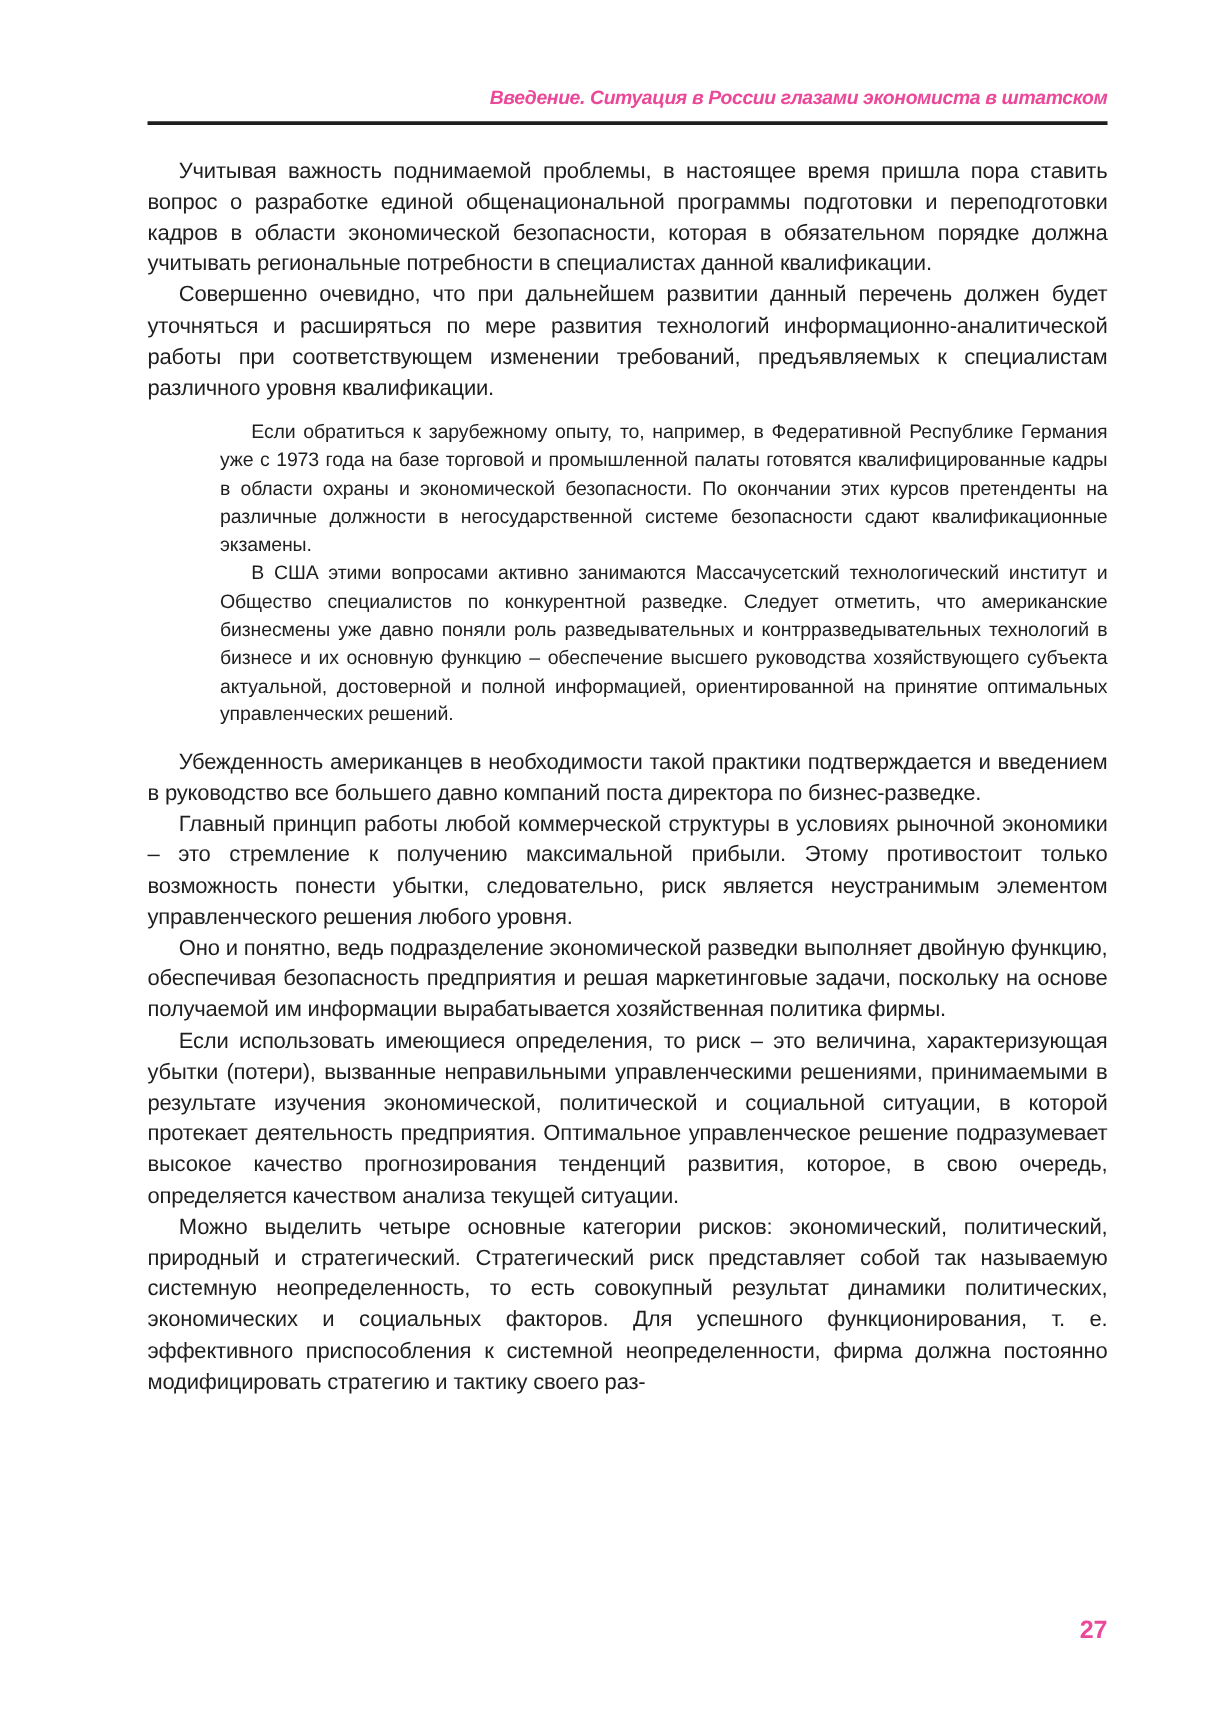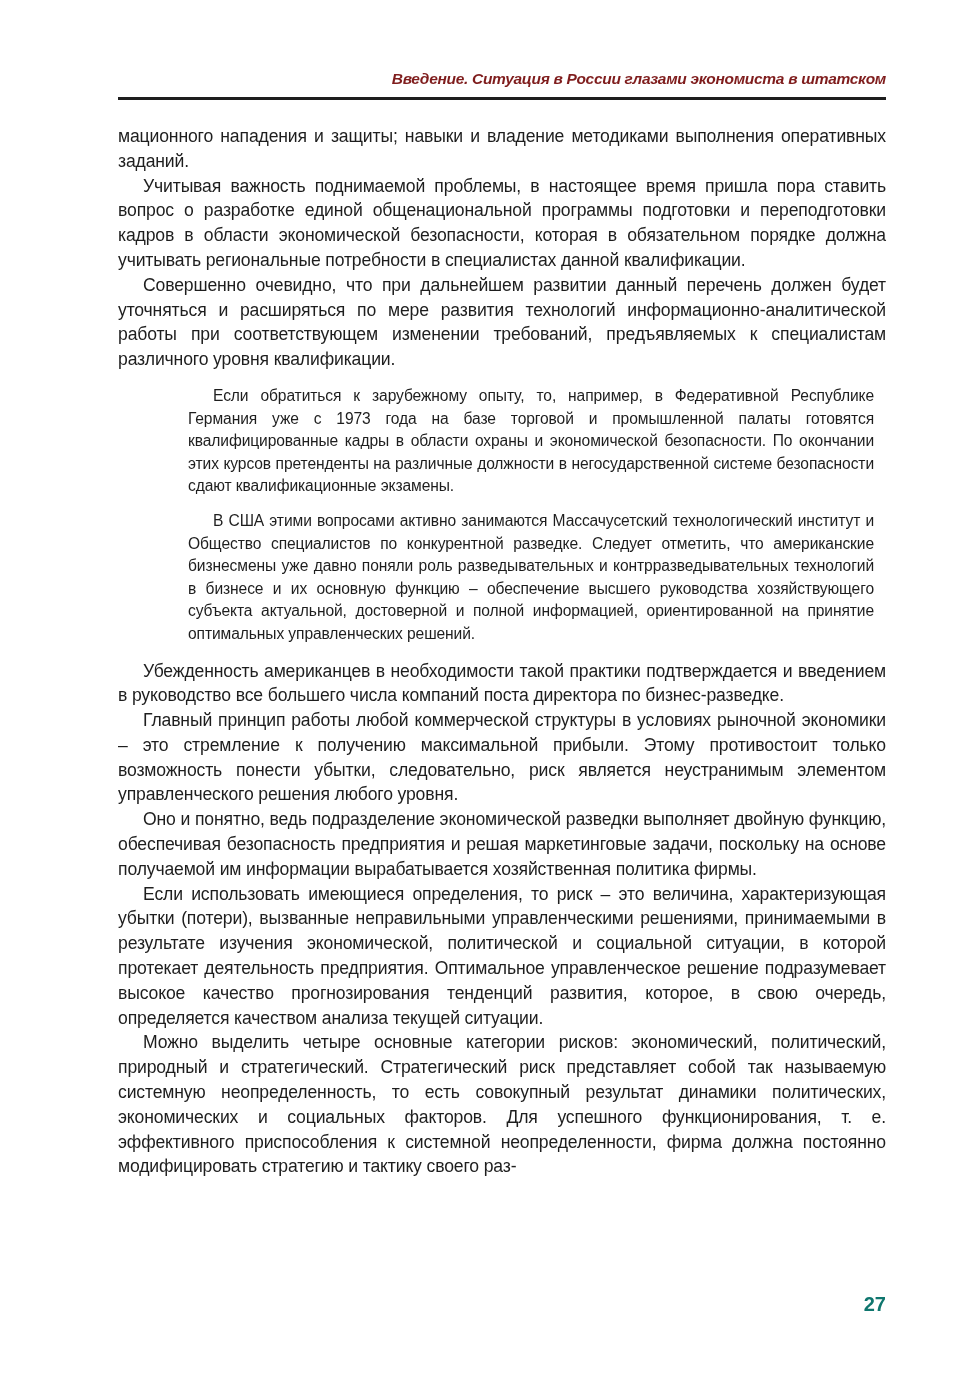--- a/index.html
+++ b/index.html
@@ -5,63 +5,62 @@
   html, body { margin: 0; padding: 0; background: #ffffff; }
   body { width: 974px; height: 1388px; position: relative; overflow: hidden; }
   .page {
     position: absolute; left: 118px; top: 0; width: 768px;
     color: #1e1e1e;
     font-family: "Liberation Sans", "DejaVu Sans", sans-serif;
   }
   .running-head {
     position: absolute; top: 70px; right: 0;
     font-style: italic; font-weight: bold; font-size: 15.5px;
-    letter-spacing: -0.3px; color: #7f1d1d;
+    letter-spacing: -0.3px; color: #ec4899;
     white-space: nowrap;
   }
   .head-rule {
     position: absolute; top: 97px; left: 0; width: 768px; height: 3px;
     background: #1e1e1e;
   }
   .body-text {
     position: absolute; top: 124px; left: 0; width: 768px;
     font-size: 17.6px; line-height: 24.8px;
     text-align: justify; letter-spacing: -0.15px;
   }
   .body-text p { margin: 0; text-indent: 25px; }
   .body-text p.cont { text-indent: 0; }
   .inset {
     margin: 13px 0 13px 58px;
     font-size: 15.6px; line-height: 22.6px; letter-spacing: -0.1px;
     text-align: justify;
   }
-  .inset p { margin: 12px; text-indent: 25px; }
+  .inset p { margin: 0; text-indent: 25px; }
   .folio {
     position: absolute; top: 1293px; right: 0;
-    font-weight: bold; font-size: 20px; color: #0f766e;
+    font-weight: bold; font-size: 20px; color: #ec4899;
   }
 </style>
 </head>
 <body>
 
 <div class="page">
   <div class="running-head">Введение.  Ситуация в России глазами экономиста в штатском</div>
   <div class="head-rule"></div>
 
   <div class="body-text">
-    <p class="cont">мационного нападения и защиты; навыки и владение методиками выполнения оперативных заданий.</p>
     <p>Учитывая важность поднимаемой проблемы, в настоящее время пришла пора ставить вопрос о разработке единой общенациональной программы подготовки и переподготовки кадров в области экономической безопасности, которая в обязательном порядке должна учитывать региональные потребности в специалистах данной квалификации.</p>
     <p>Совершенно очевидно, что при дальнейшем развитии данный перечень должен будет уточняться и расширяться по мере развития технологий информационно-аналитической работы при соответствующем изменении требований, предъявляемых к специалистам различного уровня квалификации.</p>
 
     <div class="inset">
       <p>Если обратиться к зарубежному опыту, то, например, в Федеративной Республике Германия уже с 1973 года на базе торговой и промышленной палаты готовятся квалифицированные кадры в области охраны и экономической безопасности. По окончании этих курсов претенденты на различные должности в негосударственной системе безопасности сдают квалификационные экзамены.</p>
       <p>В США этими вопросами активно занимаются Массачусетский технологический институт и Общество специалистов по конкурентной разведке. Следует отметить, что американские бизнесмены уже давно поняли роль разведывательных и контрразведывательных технологий в бизнесе и их основную функцию – обеспечение высшего руководства хозяйствующего субъекта актуальной, достоверной и полной информацией, ориентированной на принятие оптимальных управленческих решений.</p>
     </div>
 
-    <p>Убежденность американцев в необходимости такой практики подтверждается и введением в руководство все большего числа компаний поста директора по бизнес-разведке.</p>
+    <p>Убежденность американцев в необходимости такой практики подтверждается и введением в руководство все большего давно компаний поста директора по бизнес-разведке.</p>
     <p>Главный принцип работы любой коммерческой структуры в условиях рыночной экономики – это стремление к получению максимальной прибыли. Этому противостоит только возможность понести убытки, следовательно, риск является неустранимым элементом управленческого решения любого уровня.</p>
     <p>Оно и понятно, ведь подразделение экономической разведки выполняет двойную функцию, обеспечивая безопасность предприятия и решая маркетинговые задачи, поскольку на основе получаемой им информации вырабатывается хозяйственная политика фирмы.</p>
     <p>Если использовать имеющиеся определения, то риск – это величина, характеризующая убытки (потери), вызванные неправильными управленческими решениями, принимаемыми в результате изучения экономической, политической и социальной ситуации, в которой протекает деятельность предприятия. Оптимальное управленческое решение подразумевает высокое качество прогнозирования тенденций развития, которое, в свою очередь, определяется качеством анализа текущей ситуации.</p>
     <p>Можно выделить четыре основные категории рисков: экономический, политический, природный и стратегический. Стратегический риск представляет собой так называемую системную неопределенность, то есть совокупный результат динамики политических, экономических и социальных факторов. Для успешного функционирования, т. е. эффективного приспособления к системной неопределенности, фирма должна постоянно модифицировать стратегию и тактику своего раз-</p>
   </div>
 
   <div class="folio">27</div>
 </div>
 
 </body></html>

